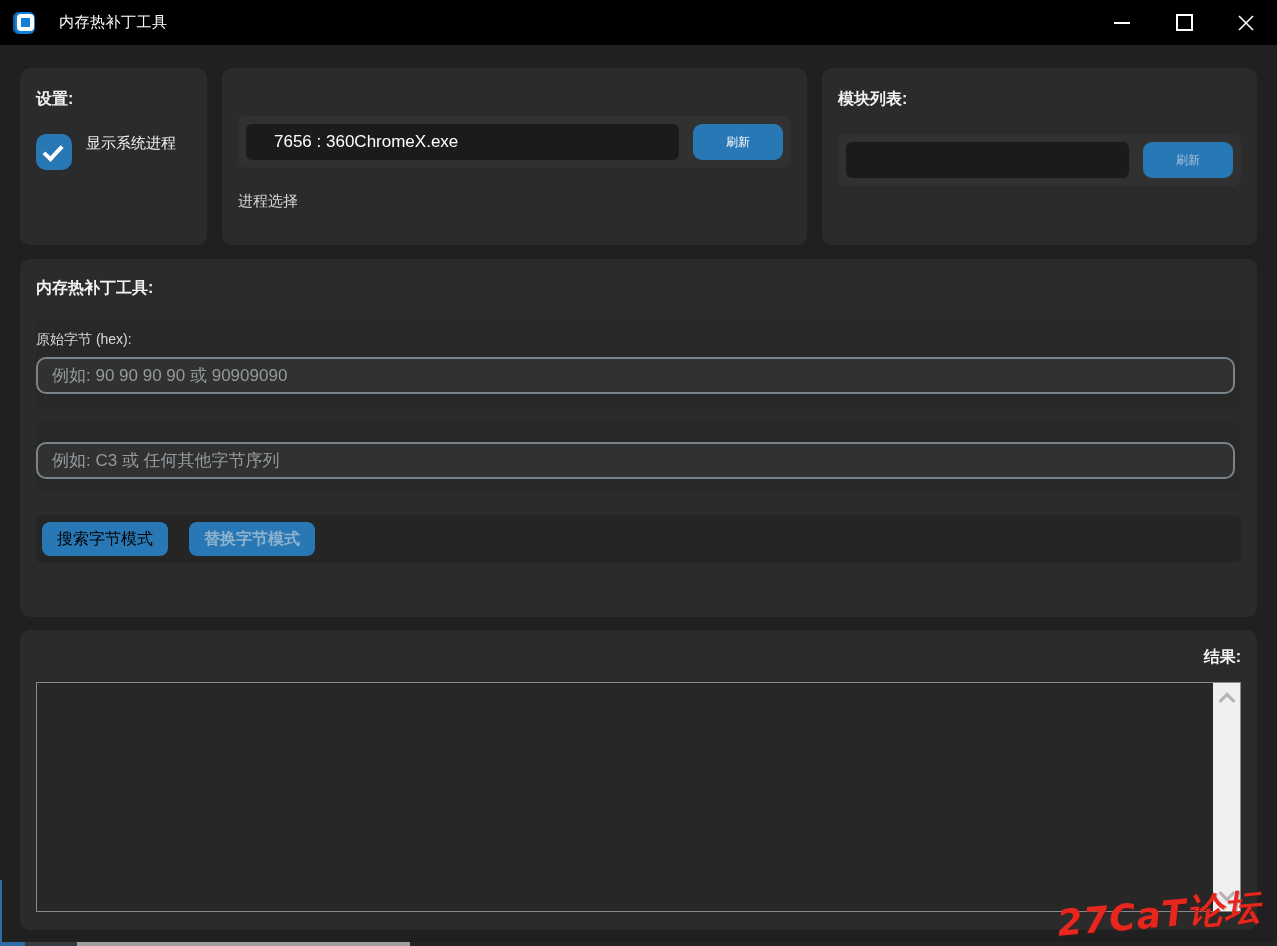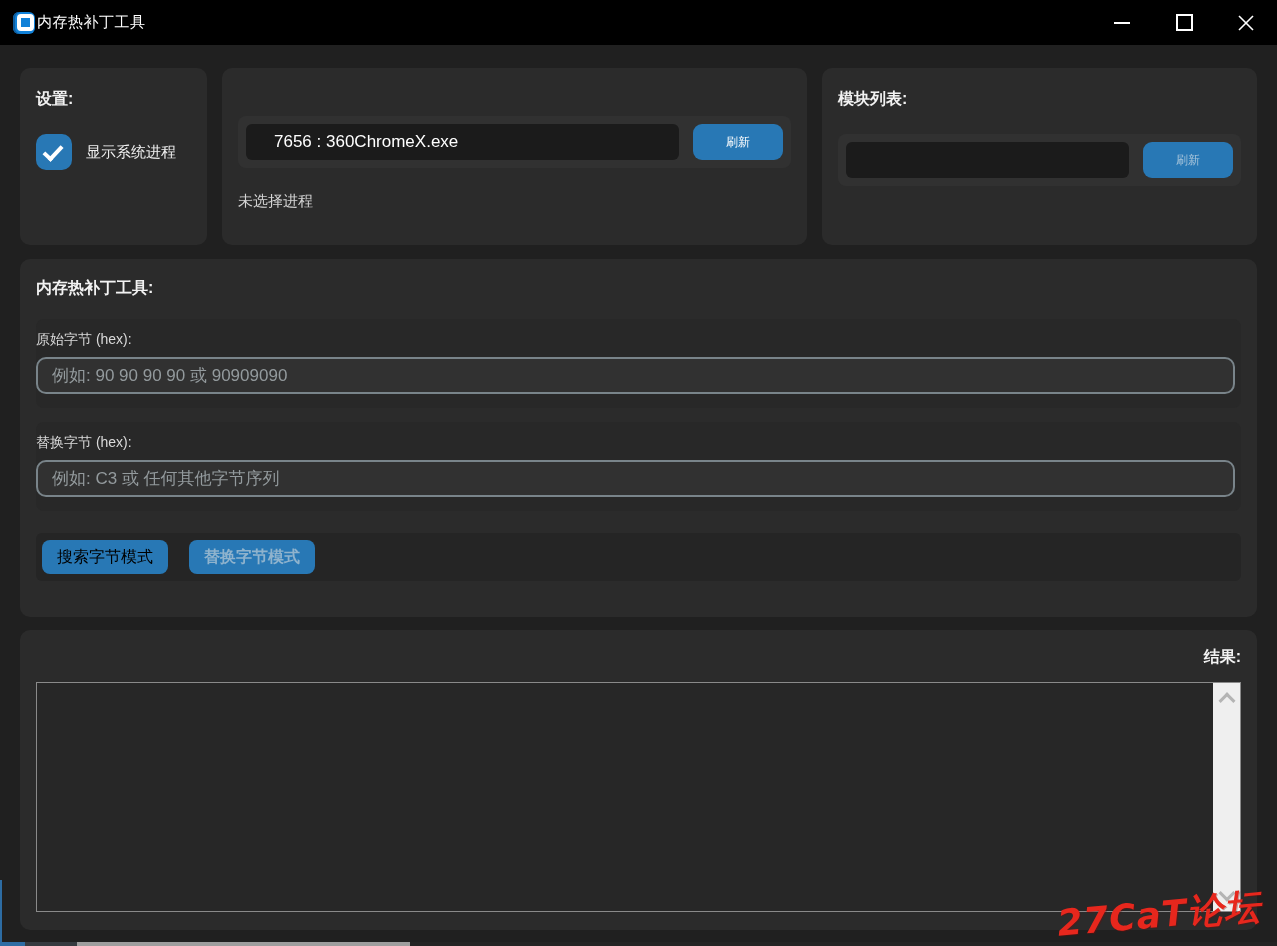--- a/index.html
+++ b/index.html
@@ -7,34 +7,34 @@
     width:1277px;height:946px;position:relative;overflow:hidden;
     background:#202020;
     font-family:"Liberation Sans","DejaVu Sans",sans-serif;
     -webkit-font-smoothing:antialiased;
   }
   
   .titlebar{height:45px;background:#000;display:flex;align-items:center;position:relative;z-index:5;}
   .app-icon{width:22px;height:22px;margin-left:13px;background:#1181d8;border-radius:6px;
     display:flex;align-items:center;justify-content:center;box-shadow:2px 0 0 #0f5c9c inset;}
   .app-icon .ring{width:9px;height:9px;border:4px solid #fff;border-radius:4px;margin-left:3px;}
-  .win-title{color:#ffffff;font-size:15px;margin-left:2px;letter-spacing:.5px;}
+  .win-title{color:#ffffff;font-size:15px;margin-left:24px;letter-spacing:.5px;}
   .win-controls{margin-left:auto;display:flex;height:45px;}
   .win-btn{width:62px;height:45px;display:flex;align-items:center;justify-content:center;cursor:pointer;}
   .min-glyph{width:16px;height:2px;background:#fff;}
   .max-glyph{width:13px;height:13px;border:2px solid #fff;}
   
   .content{position:absolute;left:0;top:45px;right:0;bottom:0;}
   .toprow{display:flex;gap:15px;margin:23px 20px 0 20px;}
   .panel{background:#2b2b2b;border-radius:10px;box-sizing:border-box;}
   .p-settings{width:187px;height:177px;padding:22px 16px;}
   .p-process{width:585px;height:177px;padding:22px 16px;}
   .p-module{width:435px;height:177px;padding:22px 16px;}
   .panel-heading{font-size:16px;font-weight:bold;color:#f2f2f2;line-height:18px;}
-  .check-row{margin-top:26px;display:flex;align-items:center;}
+  .check-row{margin-top:26px;display:flex;}
   .checkbox{width:36px;height:36px;background:#2878b5;border-radius:10px;display:flex;
     align-items:center;justify-content:center;cursor:pointer;flex:0 0 auto;}
   .checkmark-icon{width:15px;height:7px;border-left:4px solid #fff;border-bottom:4px solid #fff;
     transform:rotate(-47deg) translateY(-2px);}
   .check-label{color:#f0f0f0;font-size:15px;margin-left:14px;}
   .row-frame{margin-top:26px;background:#313131;border-radius:8px;padding:8px;display:flex;gap:14px;align-items:center;}
   .combo{flex:1;height:36px;background:#1b1b1b;border-radius:6px;display:flex;align-items:center;
     padding-left:28px;color:#ffffff;font-size:17px;cursor:pointer;box-sizing:border-box;min-width:0;}
   .btn-refresh{flex:0 0 90px;height:36px;background:#2878b5;border:none;border-radius:9px;
     color:#ffffff;font-size:12px;font-family:inherit;cursor:pointer;}
@@ -112,21 +112,21 @@
         </div>
         <div class="check-label">显示系统进程</div>
       </div>
     </div>
 
     <div class="panel p-process">
       <div class="row-frame">
         <div class="combo">7656 : 360ChromeX.exe</div>
         <button class="btn-refresh">刷新</button>
       </div>
-      <div class="status-text">未选择进程</div>
+      <div class="status-text">进程选择</div>
     </div>
 
     <div class="panel p-module">
       <div class="panel-heading">模块列表:</div>
       <div class="row-frame">
         <div class="combo"></div>
         <button class="btn-refresh muted">刷新</button>
       </div>
     </div>
 
@@ -134,21 +134,20 @@
 
   <div class="panel p-mid">
     <div class="panel-heading">内存热补丁工具:</div>
 
     <div class="subframe">
       <div class="field-label">原始字节 (hex):</div>
       <input class="hex-input" type="text" placeholder="例如: 90 90 90 90 或 90909090" style="">
     </div>
 
     <div class="subframe">
-      <div class="field-label">替换字节 (hex):</div>
       <input class="hex-input" type="text" placeholder="例如: C3 或 任何其他字节序列" style="">
     </div>
 
     <div class="buttons-strip">
       <button class="btn-mode">搜索字节模式</button>
       <button class="btn-mode disabled">替换字节模式</button>
     </div>
   </div>
 
   <div class="panel p-results">

